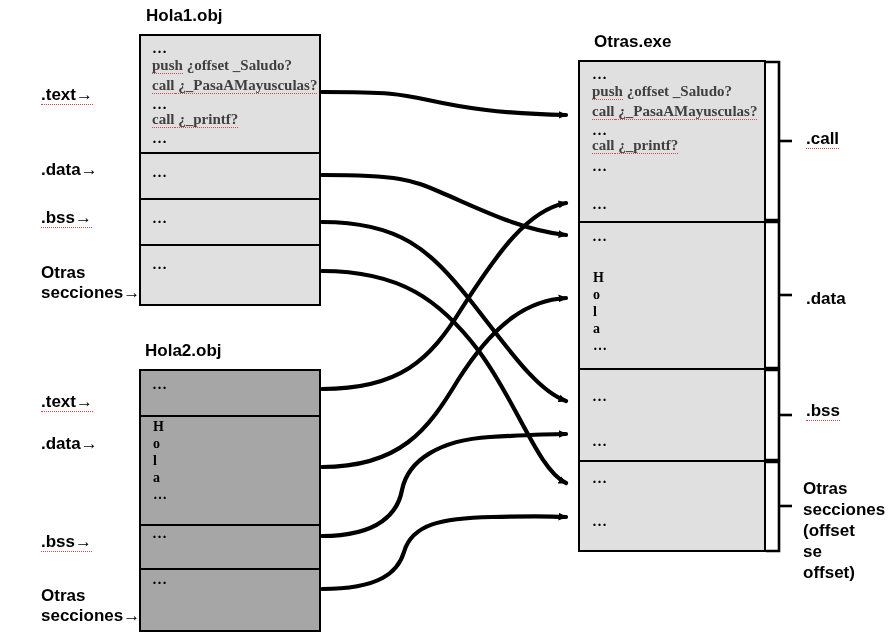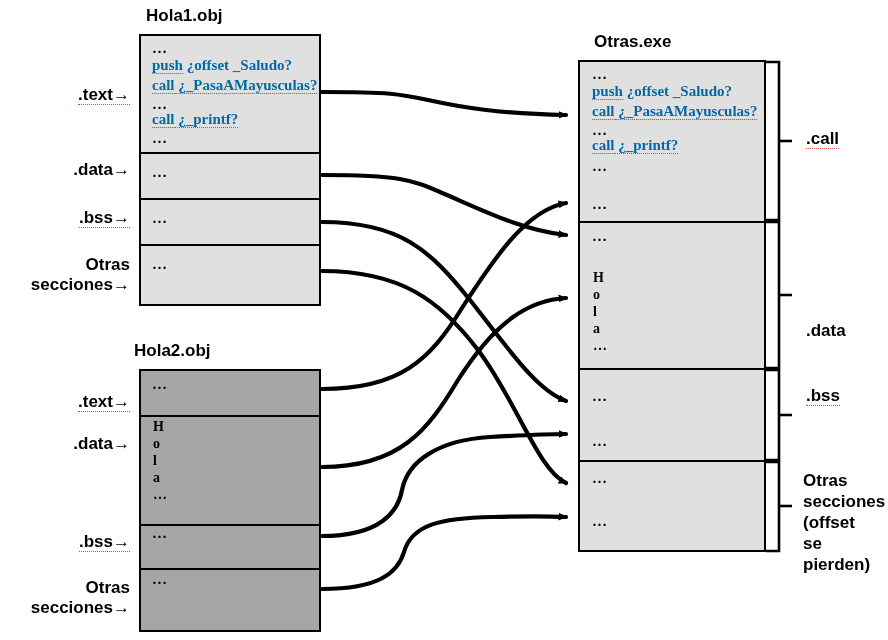--- a/index.html
+++ b/index.html
@@ -20,44 +20,44 @@
   .module{position:absolute;border:2px solid #000;box-sizing:border-box;}
   .module.light{background:#e0e0e0;}
   .module.dark{background:#a6a6a6;}
   .seg{position:absolute;left:0;right:0;box-sizing:border-box;}
   .seg.div{border-top:2px solid #000;}
 
   
   .code{
     position:absolute;
     font-family:"Liberation Serif",serif;
-    font-weight:bold;font-size:15px;color:#0369a1;
+    font-weight:bold;font-size:15px;color:#404040;
     white-space:nowrap;line-height:1.0;
   }
   .code .ul{ border-bottom:1px dotted #d04a4a; }
   .dots{
     position:absolute;font-family:"Liberation Serif",serif;
     font-weight:bold;font-size:15px;color:#000;letter-spacing:1px;
   }
   .vstr{
     position:absolute;font-family:"Liberation Serif",serif;
     font-weight:bold;font-size:14px;color:#000;line-height:17px;
   }
 
   
   .side-label{
     position:absolute;font-family:"Liberation Sans",sans-serif;
     font-weight:bold;font-size:17px;color:#000;white-space:nowrap;
   }
-  .side-label.right-al{text-align:right;}
+  .side-label.right-al{padding-left:41px;}
   .label-u{
     border-bottom:1.5px dotted #d04a4a;
     padding-bottom:0px;
   }
-  .ml{font-size:17px;line-height:20px;}
+  .ml{font-size:17px;line-height:20px;margin-top:8px;}
 </style>
 </head>
 <body>
 
 <svg class="canvas" width="888" height="640" viewBox="0 0 888 640">
   <defs>
     <marker id="ah" markerWidth="9" markerHeight="9" refX="7.4" refY="4.5" orient="auto" markerUnits="userSpaceOnUse">
       <path d="M0,0.6 L8.6,4.5 L0,8.4 Z" fill="#000"></path>
     </marker>
   </defs>
@@ -114,21 +114,21 @@
 </div>
 <div class="dots" style="left:152px;top:96px;">…</div>
 <div class="code" style="left:152px;top:112px;">
   <span class="ul">call</span><span class="ul">  ¿_printf?</span>
 </div>
 <div class="dots" style="left:152px;top:130px;">…</div>
 <div class="dots" style="left:152px;top:164px;">…</div>
 <div class="dots" style="left:152px;top:210px;">…</div>
 <div class="dots" style="left:152px;top:256px;">…</div>
 
-<div class="obj-title" style="left:134px;top:341px;">Hola2.obj</div>
+<div class="obj-title" style="left:145px;top:341px;">Hola2.obj</div>
 
 <div class="module dark" style="left:139px;top:369px;width:182px;height:263px;">
   <div class="seg" style="top:0px;height:44px;"></div>
   <div class="seg div" style="top:44px;height:109px;"></div>
   <div class="seg div" style="top:153px;height:44px;"></div>
   <div class="seg div" style="top:197px;height:62px;"></div>
 </div>
 
 <div class="dots" style="left:152px;top:376px;">…</div>
 <div class="vstr" style="left:153px;top:418px;">
@@ -202,25 +202,25 @@
   <span class="label-u">.bss→</span>
 </div>
 <div class="side-label right-al ml" style="left:0px;top:578px;width:130px;">
   <div>Otras</div>
   <div>secciones→</div>
 </div>
 
 <div class="side-label" style="left:806px;top:129px;">
   <span class="label-u">.call</span>
 </div>
-<div class="side-label" style="left:806px;top:289px;margin-top:32px;">
+<div class="side-label" style="left:806px;top:289px;">
   <span>.data</span>
 </div>
-<div class="side-label" style="left:806px;top:386px;">
+<div class="side-label" style="left:806px;top:401px;">
   <span class="label-u">.bss</span>
 </div>
 <div class="side-label ml" style="left:803px;top:470px;line-height:21px;">
   <div>Otras</div>
   <div>secciones</div>
   <div>(offset</div>
   <div> se</div>
-  <div>pierden)</div>
+  <div>offset)</div>
 </div>
 
 </body></html>

